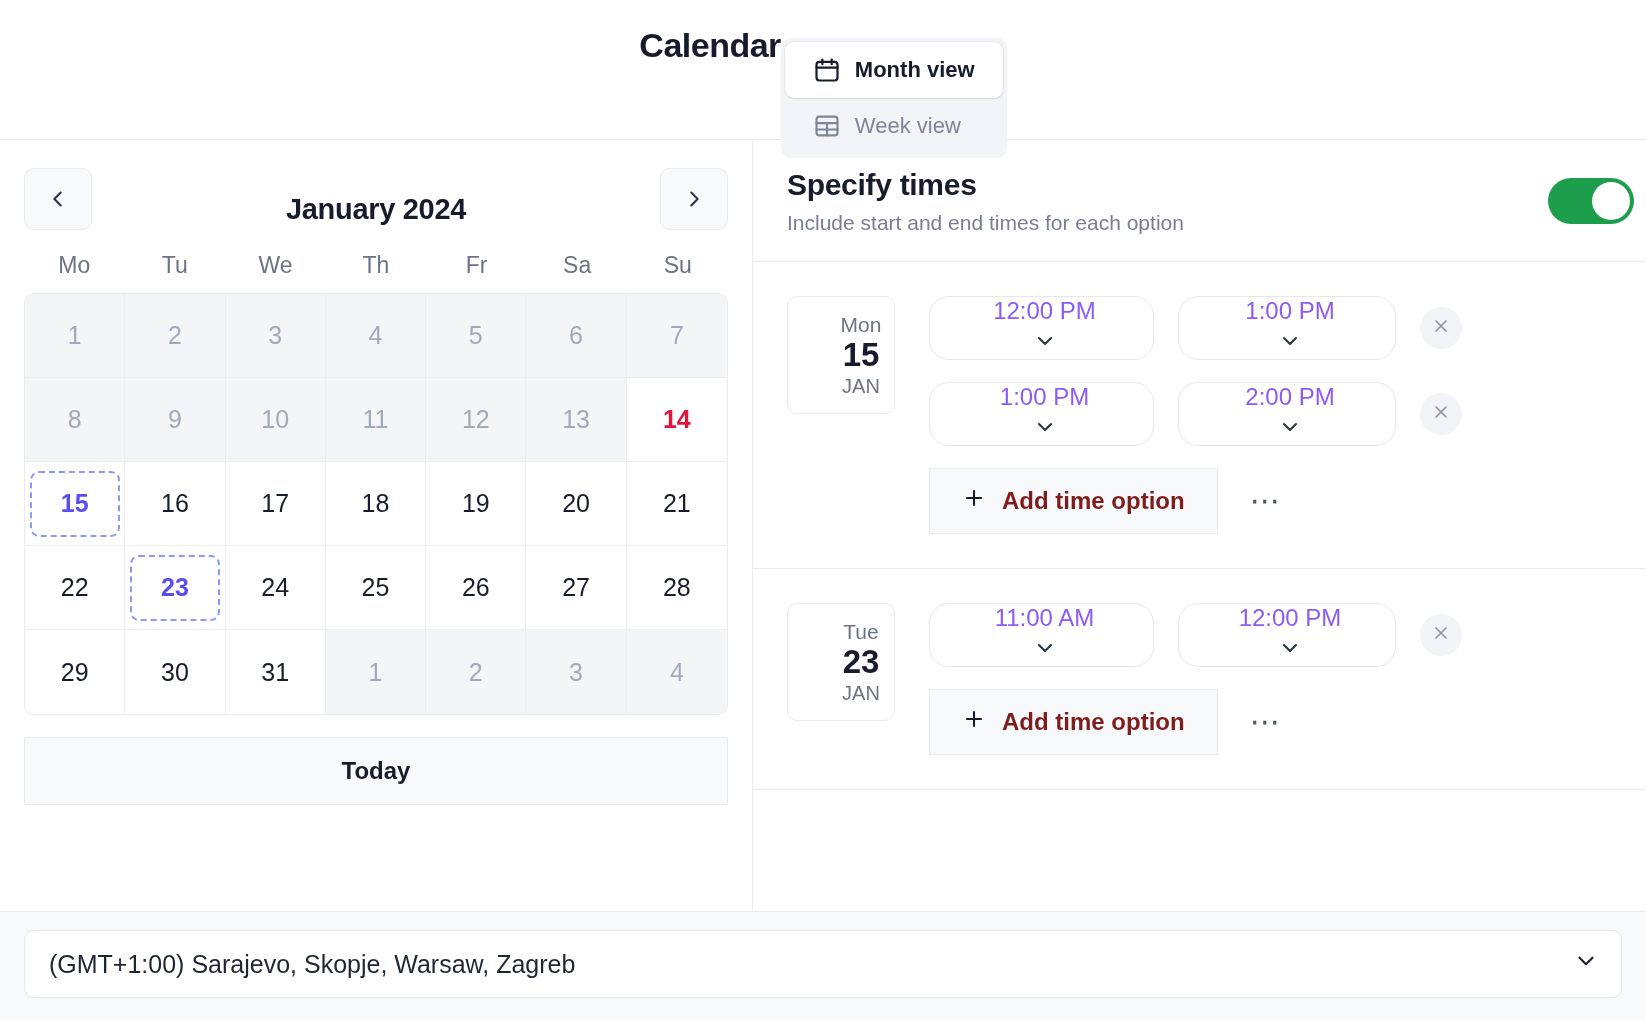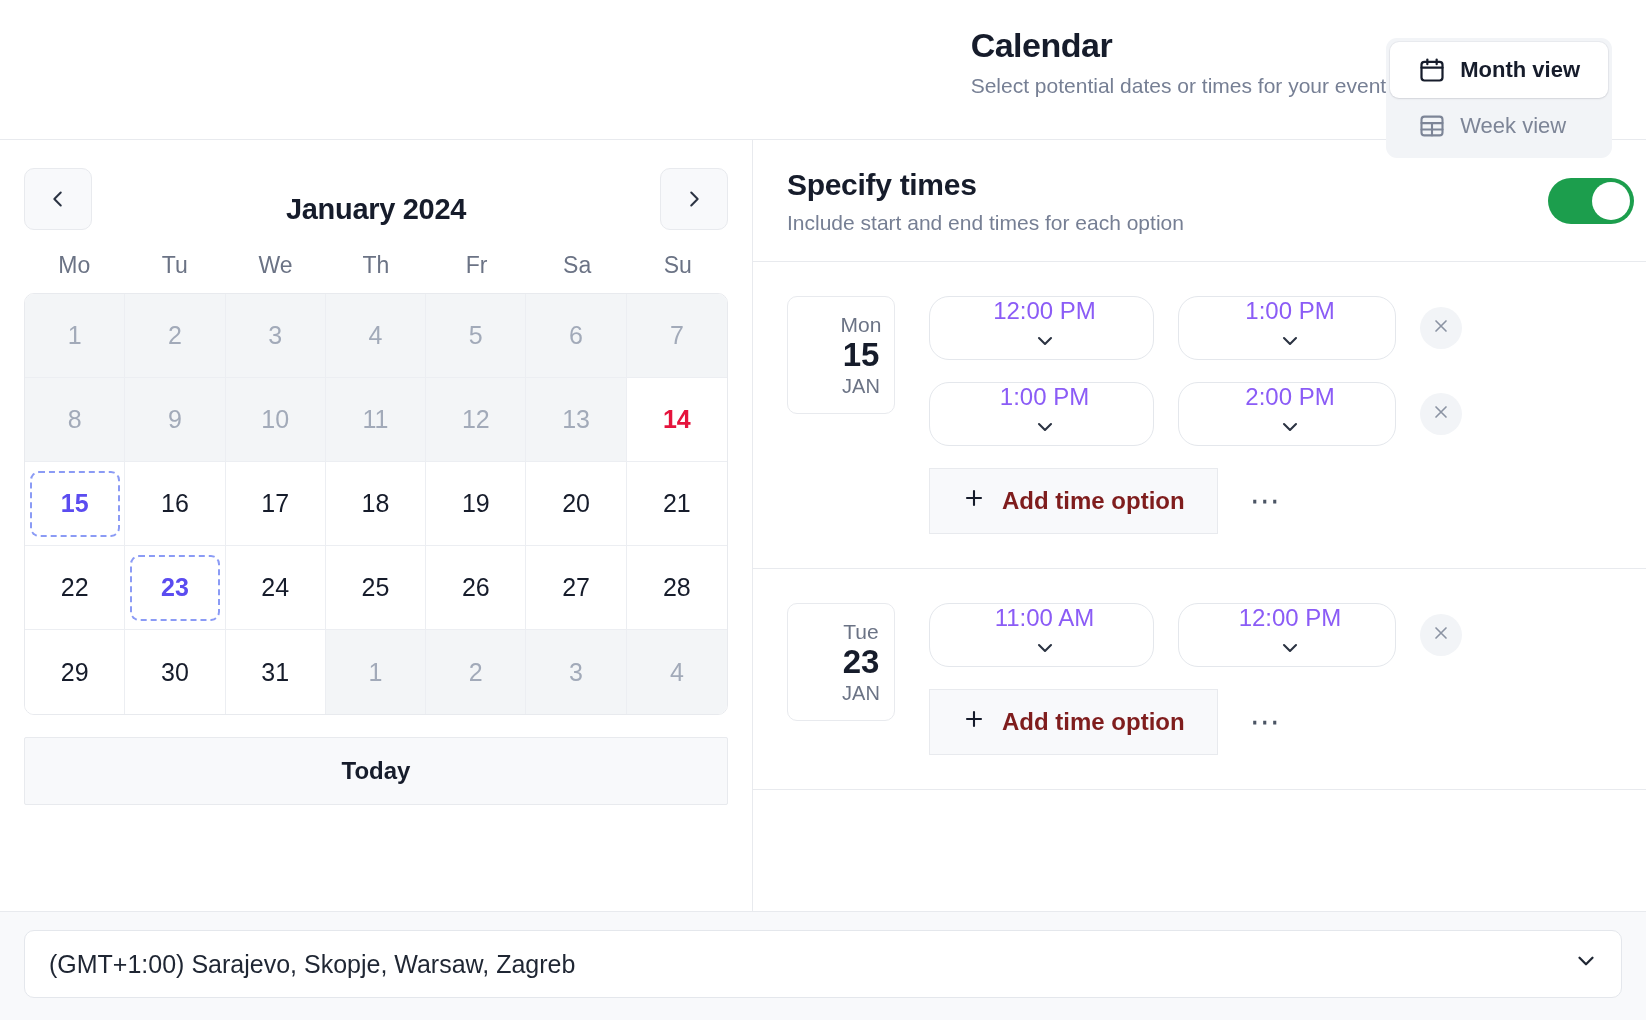--- a/index.html
+++ b/index.html
@@ -11,21 +11,21 @@
     overflow: hidden;
   }
   .page { position: relative; width: 1646px; height: 1020px; display: flex; flex-direction: column; }
 
   
   .header {
     height: 140px;
     padding: 22px 34px 0 34px;
     display: flex;
     align-items: flex-start;
-    justify-content: flex-end;
+    justify-content: center;
     border-bottom: 1px solid #e8eaee;
     flex: 0 0 auto;
   }
   .header-titles { padding-top: 4px; }
   .page-title {
     font-size: 34px; font-weight: bold; letter-spacing: -0.5px;
     color: #161c2b; line-height: 1.15;
   }
   .page-subtitle {
     font-size: 21px; color: #767f94; margin-top: 8px; line-height: 1.2;
@@ -230,21 +230,20 @@
   }
 </style>
 </head>
 <body>
 
 <div class="page">
 
   <div class="header">
     <div class="header-titles">
       <div class="page-title">Calendar</div>
-      <div class="page-subtitle">Select potential dates or times for your event</div>
     </div>
 
     <div class="view-toggle">
       <button class="view-btn active">
         <span>
           <svg width="28" height="28" viewBox="0 0 24 24" fill="none" stroke="#161c2b" stroke-width="1.9" stroke-linecap="round" stroke-linejoin="round">
             <rect x="3" y="5" width="18" height="16" rx="2.5"></rect>
             <path d="M3 10h18"></path>
               <path d="M8 3v4"></path>
               <path d="M16 3v4"></path>

